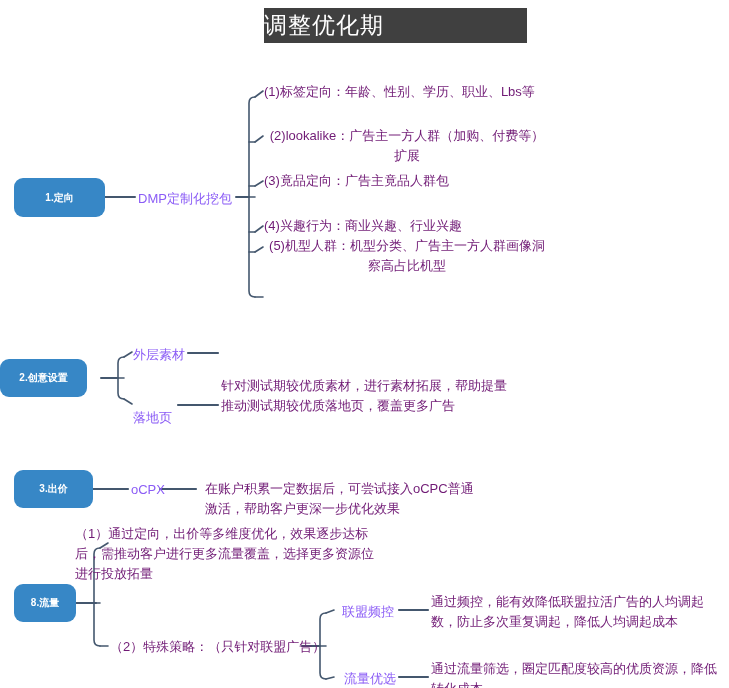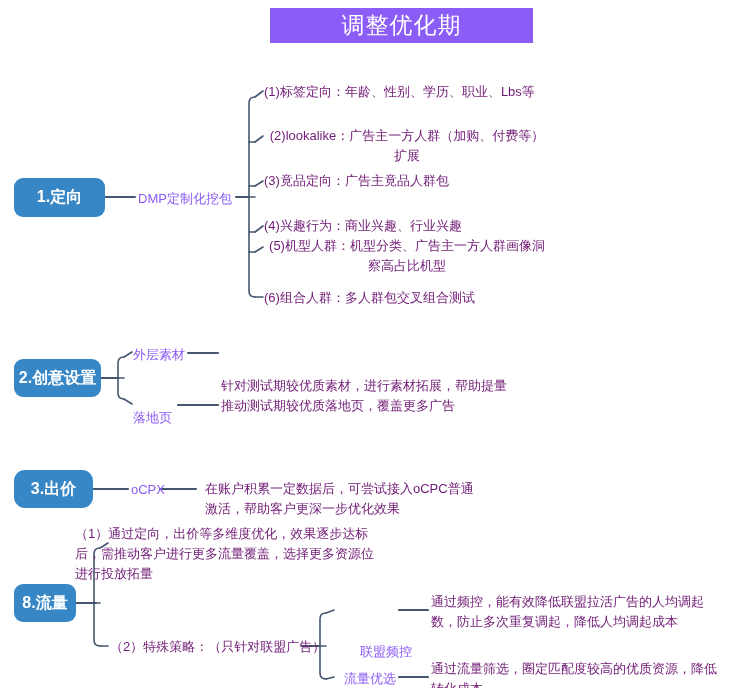--- a/index.html
+++ b/index.html
@@ -23,41 +23,41 @@
   }
   svg.lines {
     position: absolute;
     left: 0; top: 0;
     width: 729px;
     height: 688px;
     pointer-events: none;
   }
   .title-banner {
     position: absolute;
-    left: 270px;
+    left: 264px;
     top: 8px;
     width: 263px;
     height: 35px;
-    background: #8b5cf6;
+    background: #404040;
     display: flex;
     align-items: center;
-    justify-content: center;
+    justify-content: flex-start;
   }
   .title-banner span {
     color: #ffffff;
     font-size: 23px;
     letter-spacing: 1px;
     line-height: 1;
   }
   .node-box {
     position: absolute;
     background: #3787c6;
     border-radius: 9px;
     color: #ffffff;
-    font-size: 16px;
+    font-size: 10px;
     font-weight: bold;
     display: flex;
     align-items: center;
     justify-content: center;
     box-sizing: border-box;
   }
   .mid-label {
     position: absolute;
     font-size: 13px;
     color: #8b5cf6;
@@ -134,42 +134,41 @@
   <div class="node-box" style="left:14px; top:178px; width:91px; height:39px;">
     <span>1.定向</span>
   </div>
   <div class="mid-label" style="left:138px; top:190px;">DMP定制化挖包</div>
 
   <div class="leaf-text" style="left:264px; top:82px;">(1)标签定向：年龄、性别、学历、职业、Lbs等</div>
   <div class="leaf-text wrap2" style="left:264px; top:126px;">(2)lookalike：广告主一方人群（加购、付费等）扩展</div>
   <div class="leaf-text" style="left:264px; top:171px;">(3)竟品定向：广告主竟品人群包</div>
   <div class="leaf-text" style="left:264px; top:216px;">(4)兴趣行为：商业兴趣、行业兴趣</div>
   <div class="leaf-text wrap2" style="left:264px; top:236px;">(5)机型人群：机型分类、广告主一方人群画像洞察高占比机型</div>
-  <div class="leaf-text" style="left:264px; top:288px;">(6)组合人群：多人群包交叉组合测试</div>
 
-  <div class="node-box" style="left:14px; top:359px; width:87px; height:38px;">
+  <div class="node-box" style="left:0; top:359px; width:87px; height:38px;">
     <span>2.创意设置</span>
   </div>
   <div class="mid-label" style="left:133px; top:346px;">外层素材</div>
   <div class="leaf-text wrap-cre" style="left:221px; top:344px;">针对测试期较优质素材，进行素材拓展，帮助提量</div>
 
   <div class="mid-label" style="left:133px; top:398px;margin-top:11px;">落地页</div>
   <div class="leaf-text" style="left:221px; top:396px;">推动测试期较优质落地页，覆盖更多广告</div>
 
-  <div class="node-box" style="left:14px; top:470px; width:79px; height:38px;border-radius:11px;">
+  <div class="node-box" style="left:14px; top:470px; width:79px; height:38px;">
     <span>3.出价</span>
   </div>
   <div class="mid-label" style="left:131px; top:482px;">oCPX</div>
   <div class="leaf-text wrap-bid" style="left:205px; top:479px;">在账户积累一定数据后，可尝试接入oCPC普通激活，帮助客户更深一步优化效果</div>
 
   <div class="node-box" style="left:14px; top:584px; width:62px; height:38px;">
     <span>8.流量</span>
   </div>
   <div class="leaf-text wrap-flow1" style="left:75px; top:524px;">（1）通过定向，出价等多维度优化，效果逐步达标后，需推动客户进行更多流量覆盖，选择更多资源位进行投放拓量</div>
   <div class="leaf-text" style="left:110px; top:637px;">（2）特殊策略：（只针对联盟广告）</div>
 
-  <div class="mid-label" style="left:360px; top:603px;margin-top:40px;">联盟频控</div>
+  <div class="mid-label" style="left:342px; top:603px;">联盟频控</div>
   <div class="leaf-text wrap-lm" style="left:431px; top:592px;">通过频控，能有效降低联盟拉活广告的人均调起数，防止多次重复调起，降低人均调起成本</div>
 
   <div class="mid-label" style="left:344px; top:670px;">流量优选</div>
   <div class="leaf-text wrap-lm" style="left:431px; top:659px;">通过流量筛选，圈定匹配度较高的优质资源，降低转化成本</div>
 
 </div>
 
 </body></html>

